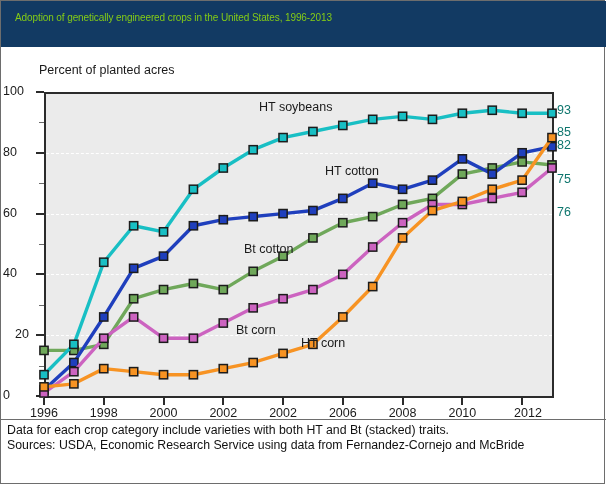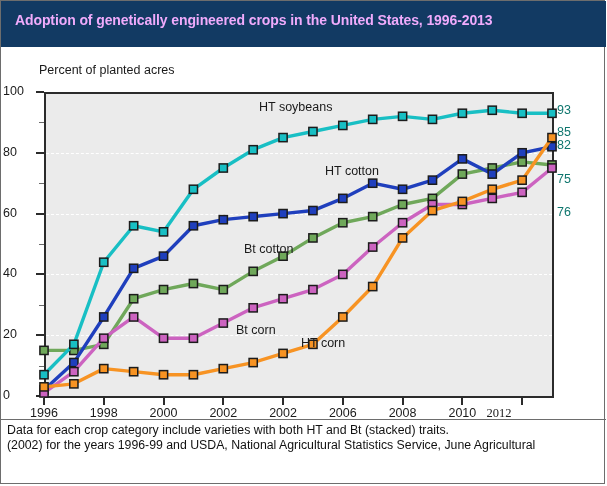--- a/index.html
+++ b/index.html
@@ -19,23 +19,23 @@
     background:#ffffff;
   }
   
   #header{
     position:absolute;left:0;top:0;width:605px;height:46px;
     background:#123a63;
     box-sizing:border-box;
   }
   #header-title{
     position:absolute;left:14px;top:11px;
-    color:#f0abfc;
-    font-size:14px;
-    font-weight:bold;
+    color:#84cc16;
+    font-size:10px;
+    font-weight:normal;
     letter-spacing:-0.1px;
     white-space:nowrap;
   }
   
   #chart-zone{
     position:absolute;left:0;top:46px;width:578px;height:372px;
     background:#ffffff;
   }
   #ylabel{
     position:absolute;left:38px;top:16px;
@@ -138,21 +138,21 @@
         <div class="ytick" style="top: 104.8px;"></div>
         <div class="ytick" style="top: 44px;"></div>
         <div class="ytick minor" style="top: 318.6px;"></div>
         <div class="ytick minor" style="top: 257.8px;"></div>
         <div class="ytick minor" style="top: 197px;"></div>
         <div class="ytick minor" style="top: 136.2px;"></div>
         <div class="ytick minor" style="top: 75.4px;"></div>
       </div>
     <div id="ylabels">
         <div class="ytlabel" style="top: 341px; left: 2px; width: 30px;">0</div>
-        <div class="ytlabel" style="top: 280.2px; left: 2px; width: 30px;">20</div>
+        <div class="ytlabel" style="top: 280.2px; left: 14px; width: 30px;">20</div>
         <div class="ytlabel" style="top: 219.4px; left: 2px; width: 30px;">40</div>
         <div class="ytlabel" style="top: 158.6px; left: 2px; width: 30px;">60</div>
         <div class="ytlabel" style="top: 97.8px; left: 2px; width: 30px;">80</div>
         <div class="ytlabel" style="top: 37px; left: 2px; width: 30px;">100</div>
       </div>
     <div id="xticks">
         <div class="xtick" style="left: 42px;"></div>
         <div class="xtick" style="left: 101.765px;"></div>
         <div class="xtick" style="left: 161.529px;"></div>
         <div class="xtick" style="left: 221.294px;"></div>
@@ -164,21 +164,21 @@
       </div>
     <div id="xlabels">
         <div class="xtlabel" style="left: 21px;">1996</div>
         <div class="xtlabel" style="left: 80.7647px;">1998</div>
         <div class="xtlabel" style="left: 140.529px;">2000</div>
         <div class="xtlabel" style="left: 200.294px;">2002</div>
         <div class="xtlabel" style="left: 260.059px;">2002</div>
         <div class="xtlabel" style="left: 319.824px;">2006</div>
         <div class="xtlabel" style="left: 379.588px;">2008</div>
         <div class="xtlabel" style="left: 439.353px;">2010</div>
-        <div class="xtlabel" style="left: 476px; font-family: Liberation Serif, serif;">2012</div>
+        <div class="xtlabel" style="left: 505px;">2012</div>
       </div>
 
     <svg id="series-svg" viewBox="0 0 605 372">
         <g>
           <polyline points="43.00,303.40 72.88,303.40 102.76,297.32 132.65,251.72 162.53,242.60 192.41,236.52 222.29,242.60 252.18,224.36 282.06,209.16 311.94,190.92 341.82,175.72 371.71,169.64 401.59,157.48 431.47,151.40 461.35,127.08 491.24,121.00 521.12,114.92 551.00,117.96" fill="none" stroke="#6fa85a" stroke-width="3.4" stroke-linejoin="round" stroke-linecap="round"></polyline>
           <rect x="38.90" y="299.30" width="8.2" height="8.2" fill="#6fa85a" stroke="#1c1c1c" stroke-width="1.5"></rect>
           <rect x="68.78" y="299.30" width="8.2" height="8.2" fill="#6fa85a" stroke="#1c1c1c" stroke-width="1.5"></rect>
           <rect x="98.66" y="293.22" width="8.2" height="8.2" fill="#6fa85a" stroke="#1c1c1c" stroke-width="1.5"></rect>
           <rect x="128.55" y="247.62" width="8.2" height="8.2" fill="#6fa85a" stroke="#1c1c1c" stroke-width="1.5"></rect>
           <rect x="158.43" y="238.50" width="8.2" height="8.2" fill="#6fa85a" stroke="#1c1c1c" stroke-width="1.5"></rect>
@@ -290,16 +290,16 @@
 
     <div class="end-label" id="end-soy" style="top:56px;">93</div>
     <div class="end-label" id="end-htcorn" style="top:78px;">85</div>
     <div class="end-label" id="end-htcot" style="top:91px;">82</div>
     <div class="end-label" id="end-btcot" style="top:110px;margin-top:48px;">76</div>
     <div class="end-label" id="end-btcorn" style="top:125px;">75</div>
   </div>
 
   <div id="footnote">
     <p>Data for each crop category include varieties with both HT and Bt (stacked) traits.</p>
-    <p>(2002) for the years 1996-99 and USDA, National Agricultural Statistics Service, June Agricultural</p>
+    <p>Sources: USDA, Economic Research Service using data from Fernandez-Cornejo and McBride</p>
   </div>
 
 </div>
 
 </body></html>

